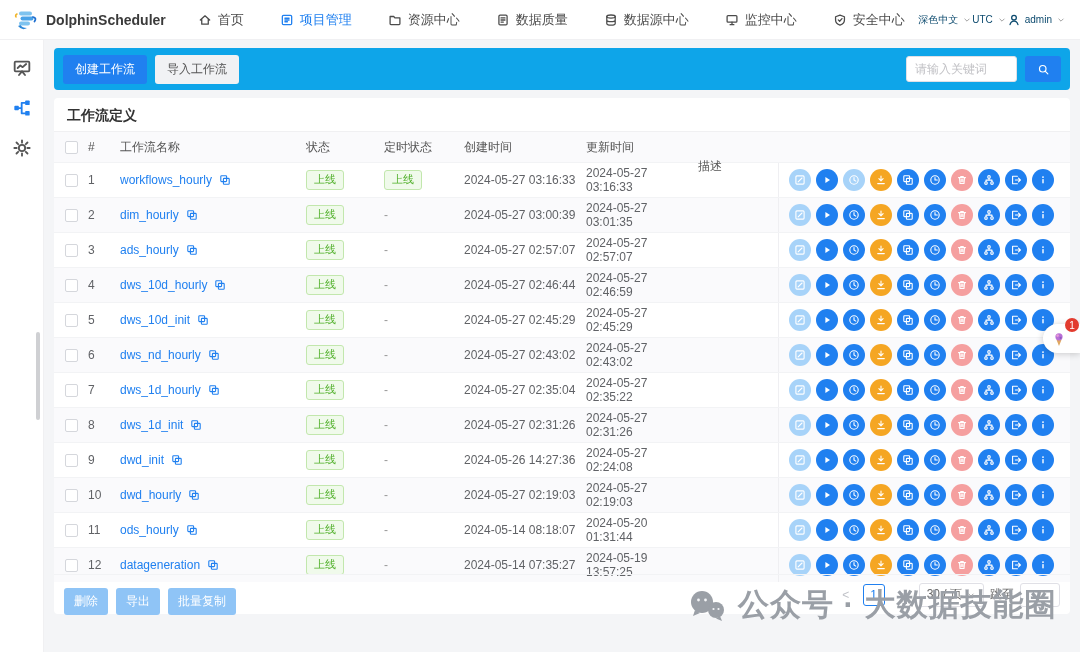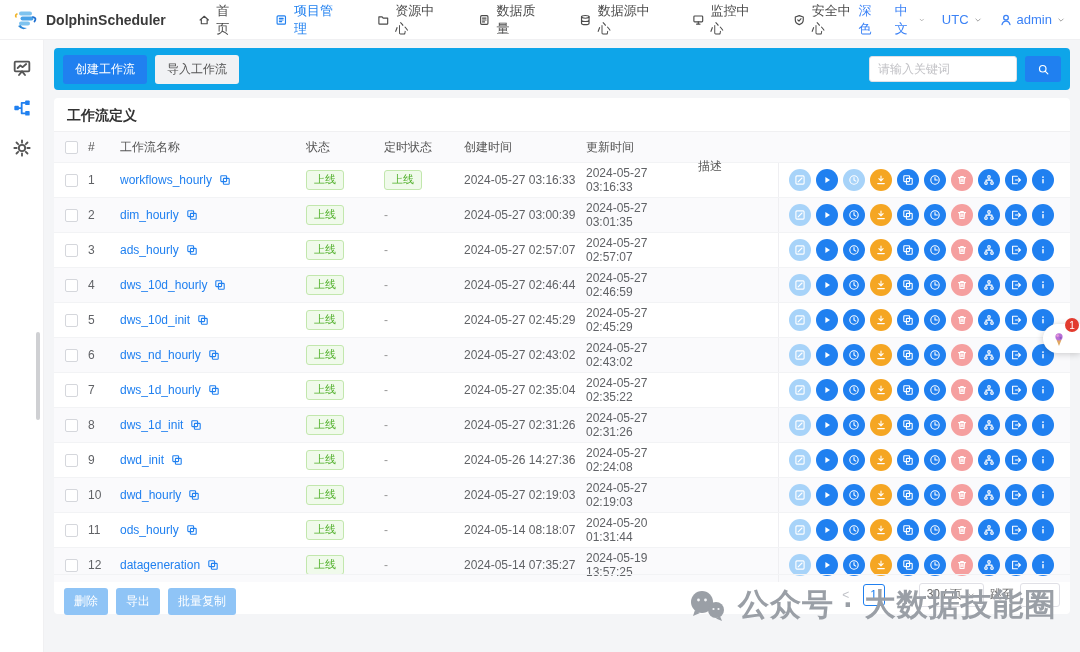--- a/index.html
+++ b/index.html
@@ -9,40 +9,40 @@
 
   
   .navbar { position:absolute; top:0; left:0; right:0; height:40px; background:#fff; border-bottom:1px solid #f0f0f2; display:flex; align-items:center; padding:0 14px; z-index:20; }
   .brand { display:flex; align-items:center; gap:6px; }
   .brand-name { font-size:14px; font-weight:bold; color:#3a3a3a; }
   .nav-menu { display:flex; align-items:center; gap:36px; margin-left:32px; }
   .nav-item { display:flex; align-items:center; gap:6px; font-size:13px; color:#4b4b4b; cursor:pointer; }
   .nav-item .ic { width:14px; height:14px; color:#4b4b4b; }
   .nav-item.active { color:#2080f0;align-items:center; }
   .nav-item.active .ic { color:#2080f0; }
-  .nav-right { margin-left:auto; display:flex; align-items:center; gap:16px; font-size:13px; color:#3b82f6; }
+  .nav-right { margin-left:auto; display:flex; align-items:center; font-size:10px; color:#0c4a6e; }
   .nav-right .grp { display:flex; align-items:center; gap:4px; cursor:pointer; }
   .ic { width:14px; height:14px; }
   .ic svg { width:100%; height:100%; }
   .caret { width:10px; height:10px; color:#9a9a9a; }
 
   
   .sidebar { position:absolute; top:40px; left:0; bottom:0; width:44px; background:#fff; border-right:1px solid #f0f0f2; display:flex; flex-direction:column; align-items:center; padding-top:18px; gap:20px; z-index:10; }
   .side-item { width:20px; height:20px; color:#555; cursor:pointer; }
   .side-item.active { color:#2080f0; }
   .side-scrollbar { position:absolute; right:3px; top:292px; width:4px; height:88px; background:#cfd0d3; border-radius:2px; }
 
   
   .main { position:absolute; top:40px; left:44px; right:0; bottom:0; padding:8px 10px; }
   .toolbar-card { background:#0ea5e9; border-radius:4px; height:42px; display:flex; align-items:center; padding:0 9px; }
   .btn { font-size:12px; border-radius:3px; border:none; cursor:pointer; padding:6px 12px; }
   .btn-primary { background:#2080f0; color:#fff; }
   .btn-default { background:#f1f2f4; color:#555; margin-left:8px; }
   .search-wrap { margin-left:auto; display:flex; align-items:center; gap:8px; }
-  .search-input { width:148px; height:26px; border:1px solid #e0e0e6; border-radius:3px; font-size:12px; padding:0 8px; color:#333; outline:none; }
+  .search-input { width:111px; height:26px; border:1px solid #e0e0e6; border-radius:3px; font-size:12px; padding:0 8px; color:#333; outline:none; }
   .search-input::placeholder { color:#c2c2c6; }
   .search-btn { width:36px; height:26px; background:#2080f0; border:none; border-radius:3px; display:flex; align-items:center; justify-content:center; color:#fff; cursor:pointer; }
   .search-btn .ic { width:13px; height:13px; }
 
   .main-card { background:#fff; border-radius:4px; margin-top:8px; height:516px; position:relative; }
   .card-title { height:34px; line-height:34px; padding:0 13px; font-size:14px; color:#333; border-bottom:1px solid #f0f0f2; }
 
   
   .thead { display:flex; align-items:center; height:30px; background:#fafafc; font-size:12px; color:#555; }
   .trow { display:flex; align-items:center; height:35px; font-size:12px; color:#606266; border-top:1px solid #f2f3f5; }

